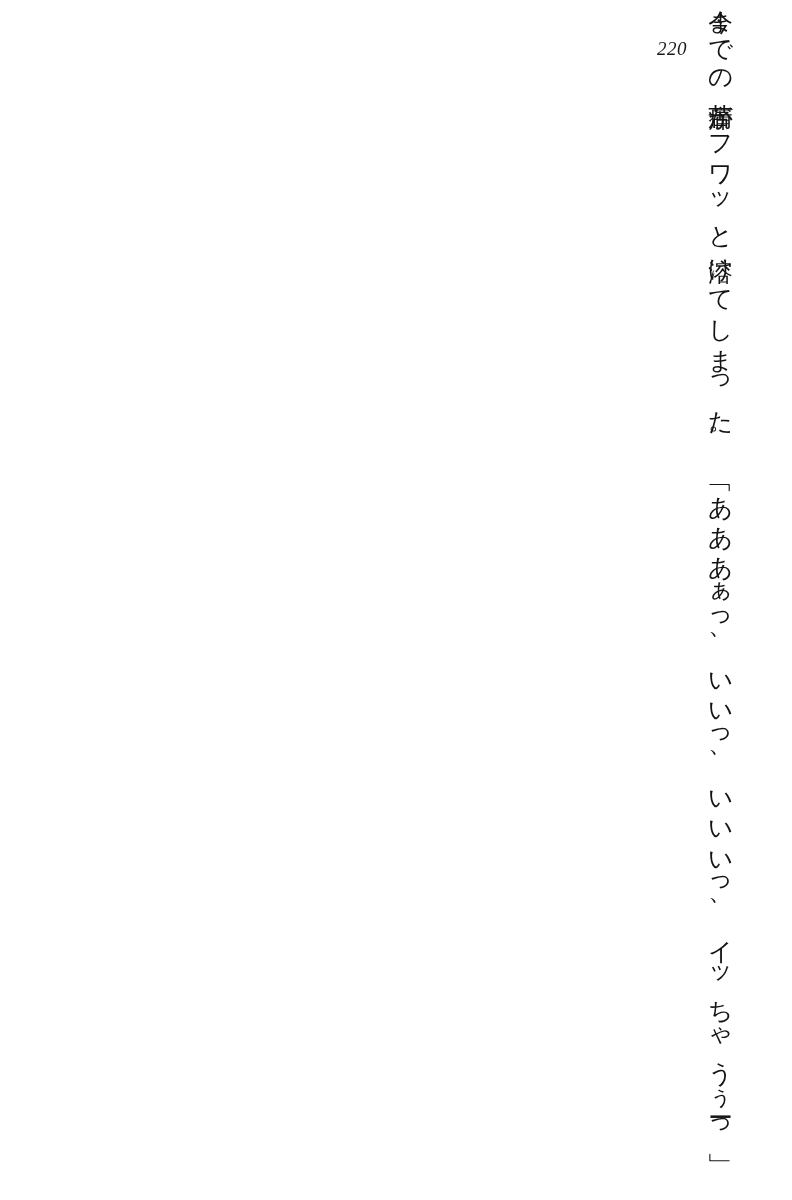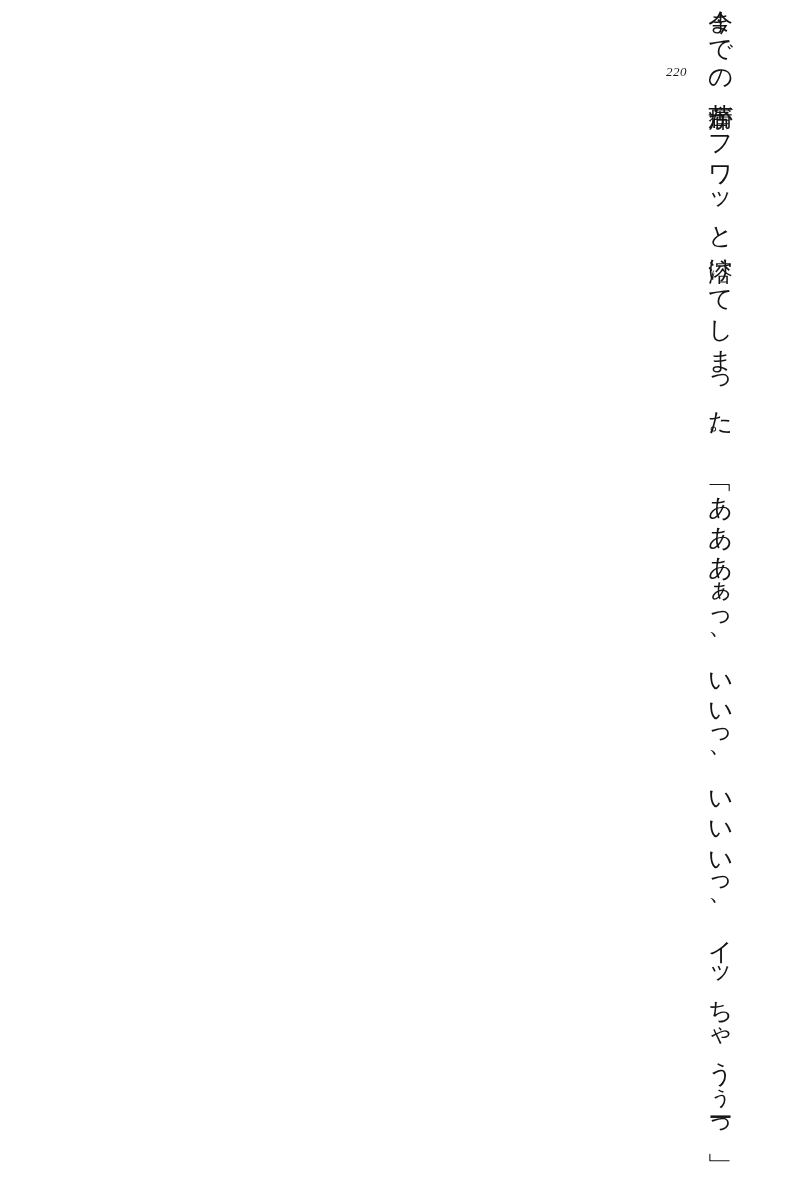--- a/index.html
+++ b/index.html
@@ -13,26 +13,25 @@
     height: 1200px;
     background: #ffffff;
     overflow: hidden;
     font-family: "Liberation Serif", "DejaVu Serif", serif;
     color: #111111;
   }
   .page-number {
     position: absolute;
     top: 38px;
     right: 105px;
-    font-size: 13px;
+    font-size: 19px;
     font-style: italic;
     font-family: "Liberation Serif", serif;
     color: #1a1a1a;
     letter-spacing: 0.5px;
-    margin-top: 26px;
   }
   .body-text {
     position: absolute;
     top: 100px;
     right: 60px;
     bottom: 60px;
     left: 40px;
     display: flex;
     flex-direction: row-reverse;
     justify-content: flex-start;

